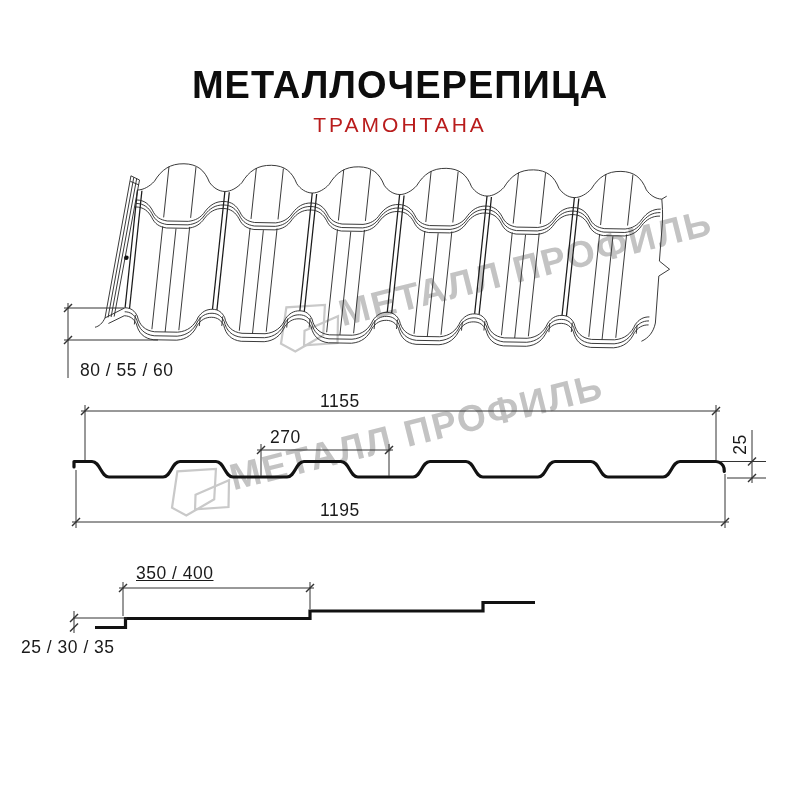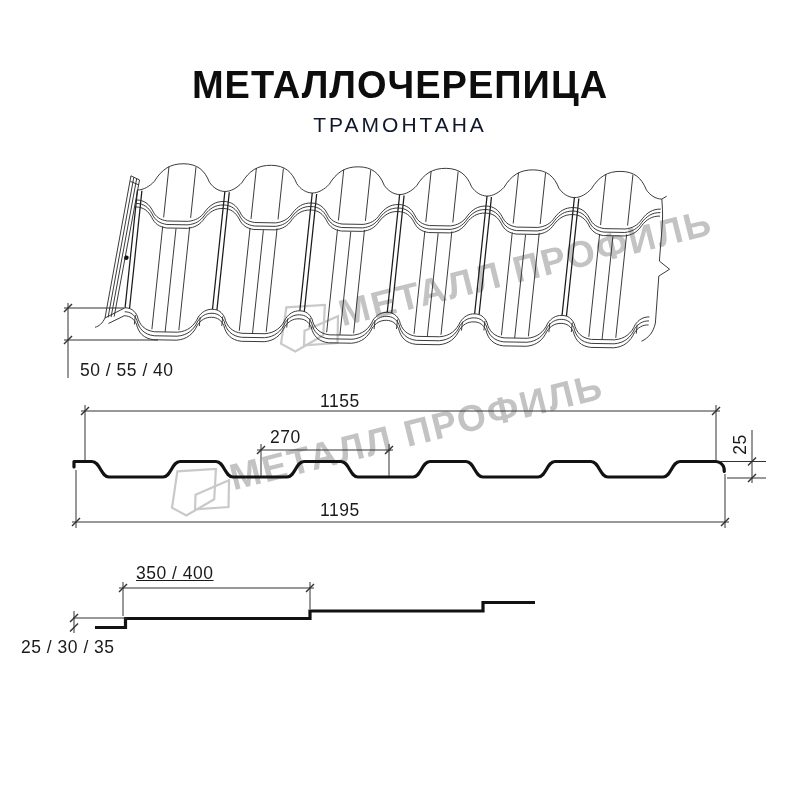--- a/index.html
+++ b/index.html
@@ -6,21 +6,21 @@
   .canvas{
     position:relative;width:800px;height:800px;background:#ffffff;overflow:hidden;
     font-family:"Liberation Sans", sans-serif;color:#111;
   }
   .title{
     position:absolute;left:0;top:64px;width:800px;text-align:center;
     font-size:38px;font-weight:bold;letter-spacing:1px;color:#0d0d0d;white-space:nowrap;
   }
   .subtitle{
     position:absolute;left:0;top:113px;width:800px;text-align:center;
-    font-size:21px;font-weight:400;letter-spacing:3px;color:#0f172a;white-space:nowrap;
+    font-size:21px;font-weight:400;letter-spacing:3px;color:#b91c1c;white-space:nowrap;
   }
   svg.linework{position:absolute;left:0;top:0;}
   .dim-label{
     position:absolute;font-size:17.5px;color:#1a1a1a;letter-spacing:0.5px;white-space:nowrap;
   }
   .dim-center{text-align:left;}
   .dim-rot{transform:rotate(-90deg);transform-origin:center center;}
   .wm-text{
     font-family:"Liberation Sans", sans-serif;font-weight:bold;font-size:37px;
     letter-spacing:2px;fill:#c3c3c3;
@@ -174,21 +174,21 @@
 
       <g stroke="#333" stroke-width="1" fill="none">
         <path d="M73,618 H127"></path>
         <path d="M74,611 V633"></path>
         <path d="M70,622 L78,614" stroke-width="1.4"></path>
         <path d="M70,631.5 L78,623.5" stroke-width="1.4"></path>
       </g>
     </g>
   </svg>
 
-  <div class="dim-label" style="left:80px;top:360px;">50 / 55 / 40</div>
+  <div class="dim-label" style="left:80px;top:360px;">80 / 55 / 60</div>
 
   <div class="dim-label dim-center" style="left:320px;top:391px;width:160px;">1155</div>
 
   <div class="dim-label dim-center" style="left:270px;top:427px;width:80px;">270</div>
 
   <div class="dim-label dim-rot" style="left:725px;top:434px;width:30px;text-align:center;">25</div>
 
   <div class="dim-label dim-center" style="left:320px;top:500px;width:160px;">1195</div>
 
   <div class="dim-label dim-center" style="left:136px;top:563px;width:160px;text-decoration:underline;">350 / 400</div>

